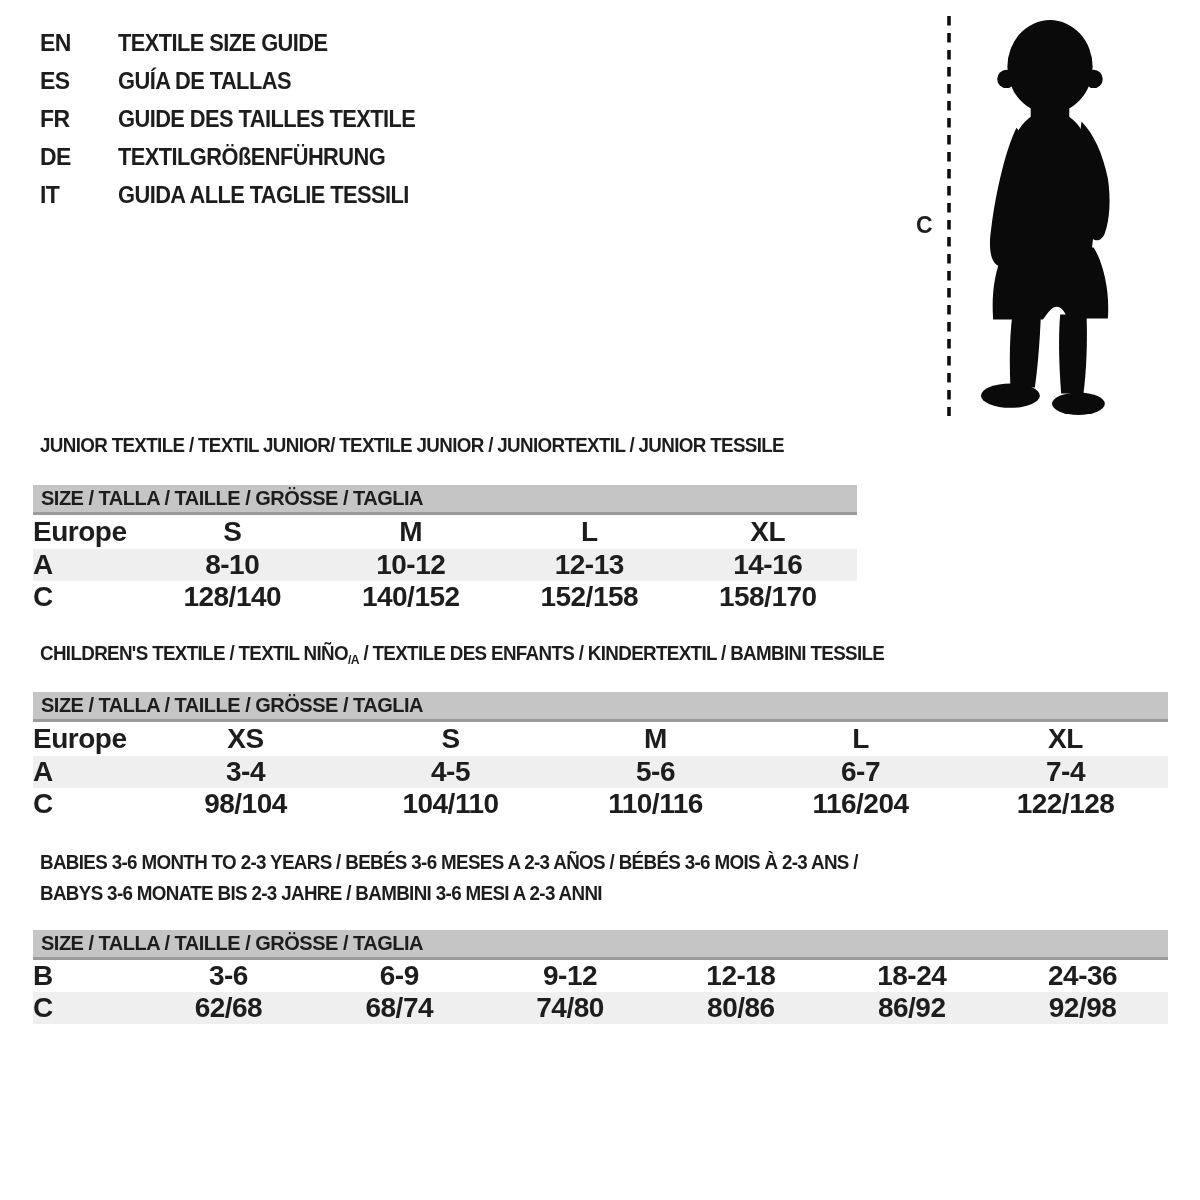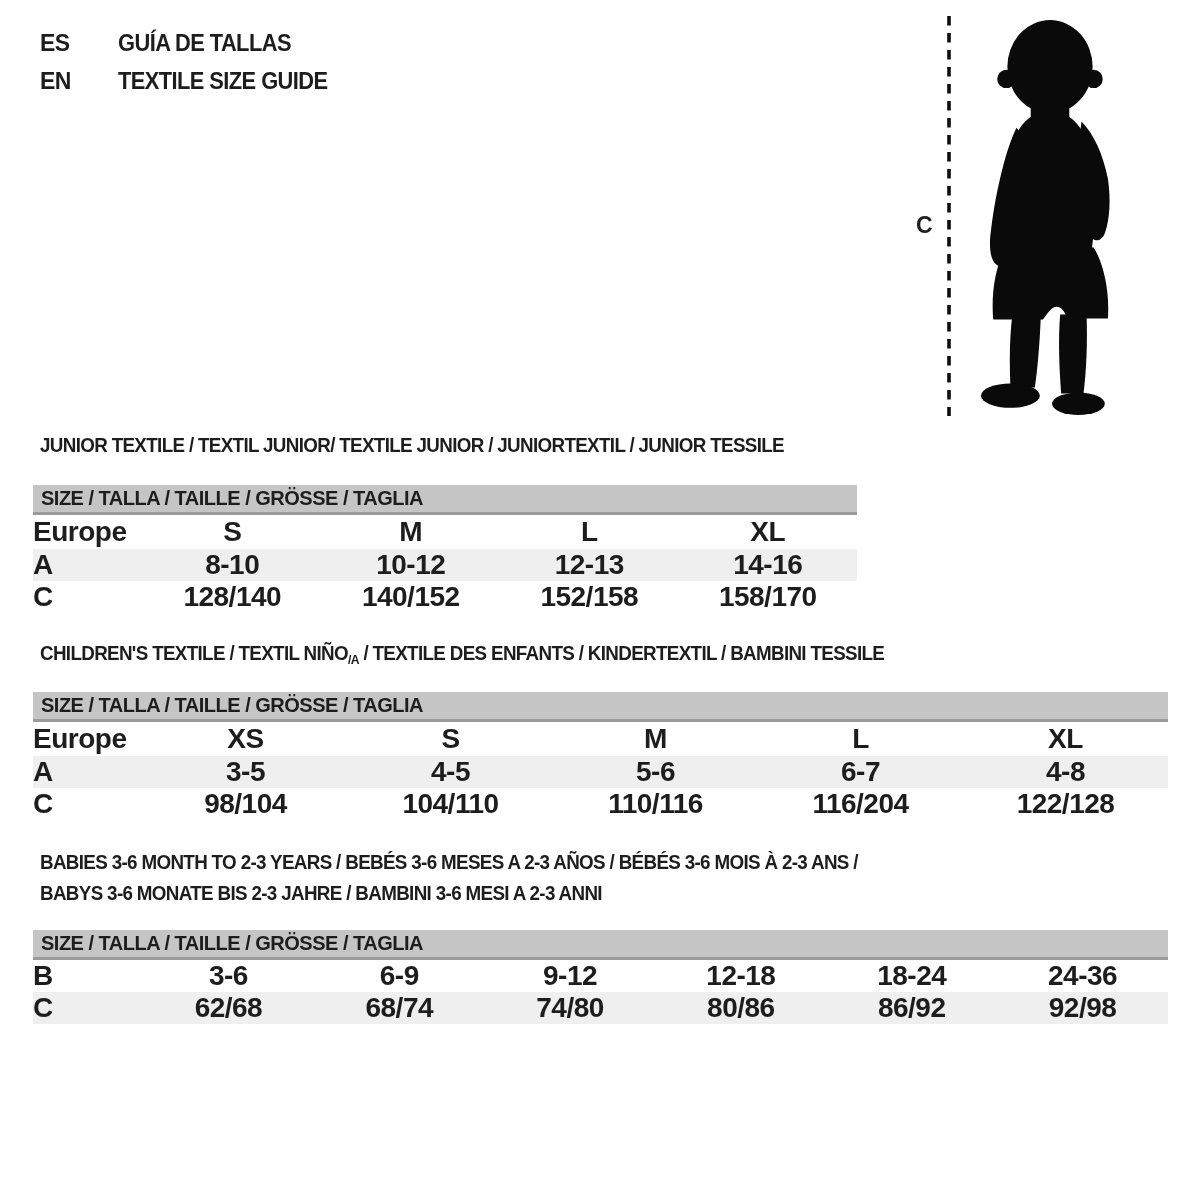--- a/index.html
+++ b/index.html
@@ -70,26 +70,38 @@
     transform:scaleX(0.95);transform-origin:0 50%;
   }
 </style>
 </head>
 <body>
 
 <div id="page">
 
   <div class="abs lang-block">
     <div class="lang-row">
+      <span class="lang-code">EN</span>
+      <span class="lang-label">TEXTILE SIZE GUIDE</span>
+    </div>
+    <div class="lang-row">
       <span class="lang-code">ES</span>
       <span class="lang-label">GUÍA DE TALLAS</span>
     </div>
     <div class="lang-row">
-      <span class="lang-code">EN</span>
-      <span class="lang-label">TEXTILE SIZE GUIDE</span>
+      <span class="lang-code">FR</span>
+      <span class="lang-label">GUIDE DES TAILLES TEXTILE</span>
+    </div>
+    <div class="lang-row">
+      <span class="lang-code">DE</span>
+      <span class="lang-label">TEXTILGRÖßENFÜHRUNG</span>
+    </div>
+    <div class="lang-row">
+      <span class="lang-code">IT</span>
+      <span class="lang-label">GUIDA ALLE TAGLIE TESSILI</span>
     </div>
   </div>
 
   <span class="abs fig-c">C</span>
 
   <svg class="abs" style="left:946px;top:16px;" width="6" height="400" viewBox="0 0 6 400">
     <line x1="3" y1="0" x2="3" y2="400" stroke="#0d0d0d" stroke-width="3.6" stroke-dasharray="9.5 7.5"></line>
   </svg>
 
   <svg class="abs" style="left:962px;top:14px;" width="176" height="406" viewBox="0 0 170 400">
@@ -167,25 +179,25 @@
     <tr class="head-row">
       <td>Europe</td>
       <td>XS</td>
       <td>S</td>
       <td>M</td>
       <td>L</td>
       <td>XL</td>
     </tr>
     <tr class="data-row alt">
       <td>A</td>
-      <td>3-5</td>
+      <td>3-4</td>
       <td>4-5</td>
       <td>5-6</td>
       <td>6-7</td>
-      <td>4-8</td>
+      <td>7-4</td>
     </tr>
     <tr class="data-row">
       <td>C</td>
       <td>98/104</td>
       <td>104/110</td>
       <td>110/116</td>
       <td>116/204</td>
       <td>122/128</td>
     </tr>
   </tbody>

